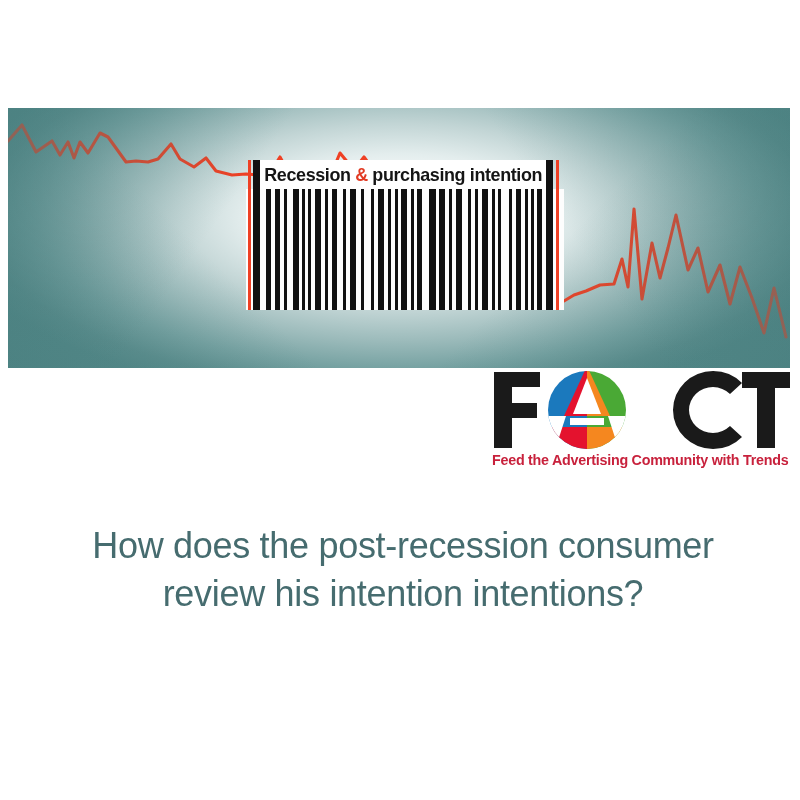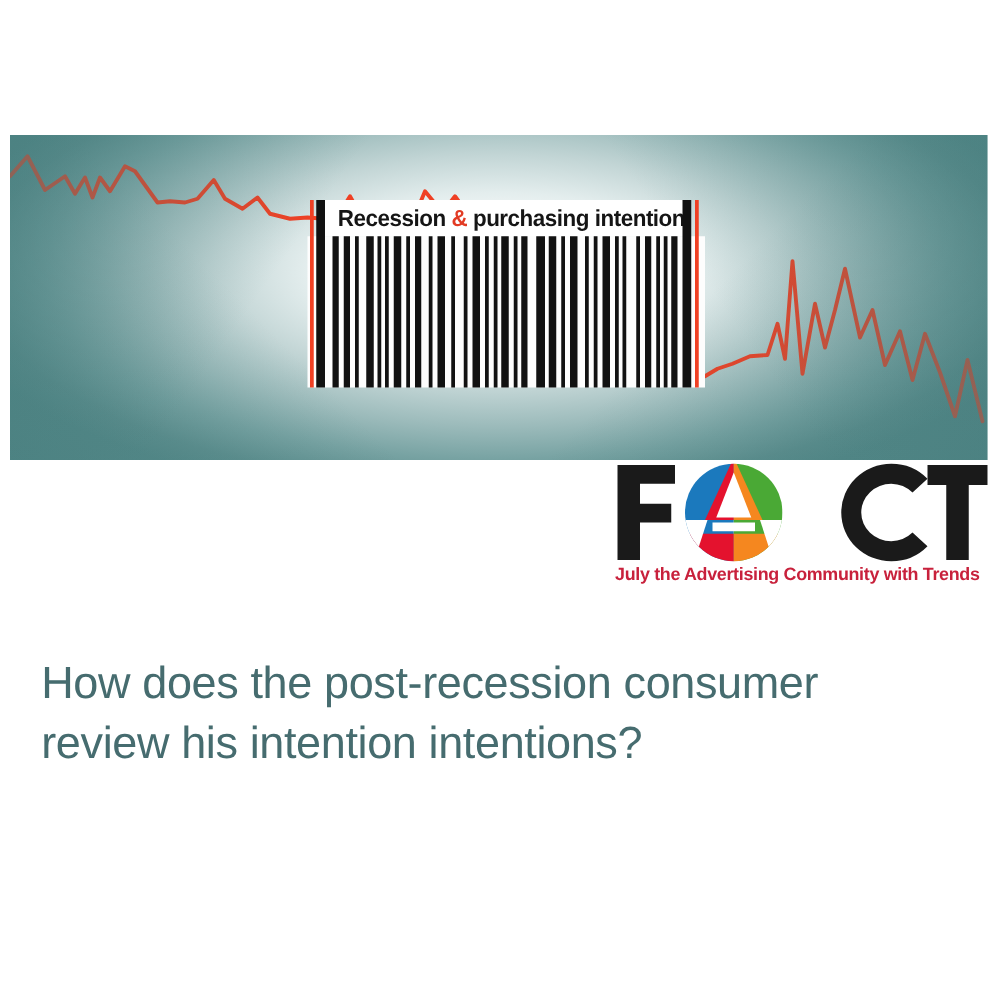--- a/index.html
+++ b/index.html
@@ -73,21 +73,21 @@
   }
   #barcode-label {
     position: absolute;
     left: 14px;
     top: 0px;
     width: 292px;
     height: 29px;
     background: #ffffff;
     display: flex;
     align-items: center;
-    justify-content: flex-end;
+    justify-content: flex-start;
     white-space: nowrap;
   }
   #barcode-label .bctext {
     font-family: "Liberation Sans", sans-serif;
     font-weight: bold;
     font-size: 18.5px;
     letter-spacing: -0.4px;
     color: #151515;
     transform: scaleX(0.97);
   }
@@ -163,20 +163,21 @@
     width: 740px;
   }
   #slide-title {
     font-family: "Liberation Sans", sans-serif;
     font-size: 36px;
     line-height: 48px;
     font-weight: normal;
     color: #466c6f;
     margin: 0;
     letter-spacing: -0.3px;
+    text-align: center;
   }
   #slide-date {
     margin-top: 15px;
     font-family: "Liberation Sans", sans-serif;
     font-size: 17px;
     line-height: 20px;
     color: #4b7074;
     letter-spacing: 0.1px;
   }
 </style>
@@ -298,21 +299,21 @@
         <path fill="#1a1a1a" d="M183,40 a40,39 0 0 1 40,-39 a40,39 0 0 1 29,12 l-12,11
                  a25,24 0 0 0 -17,-7 a24,23 0 0 0 -24,23 a24,23 0 0 0 24,23
                  a25,24 0 0 0 17,-7 l12,11 a40,39 0 0 1 -29,12 a40,39 0 0 1 -40,-39 Z"></path>
       </g>
 
       <g>
         <path fill="#1a1a1a" d="M252,2 L300,2 L300,18 L285,18 L285,78 L267,78 L267,18 L252,18 Z"></path>
       </g>
     </svg>
 
-    <div id="fact-tagline">July the Advertising Community with Trends</div>
+    <div id="fact-tagline">Feed the Advertising Community with Trends</div>
   </div>
 
   <div id="title-block">
     <h1 id="slide-title">
       <span>How does the post-recession consumer</span><br>
       <span>review his intention intentions?</span>
     </h1>
   </div>
 
 </div>

